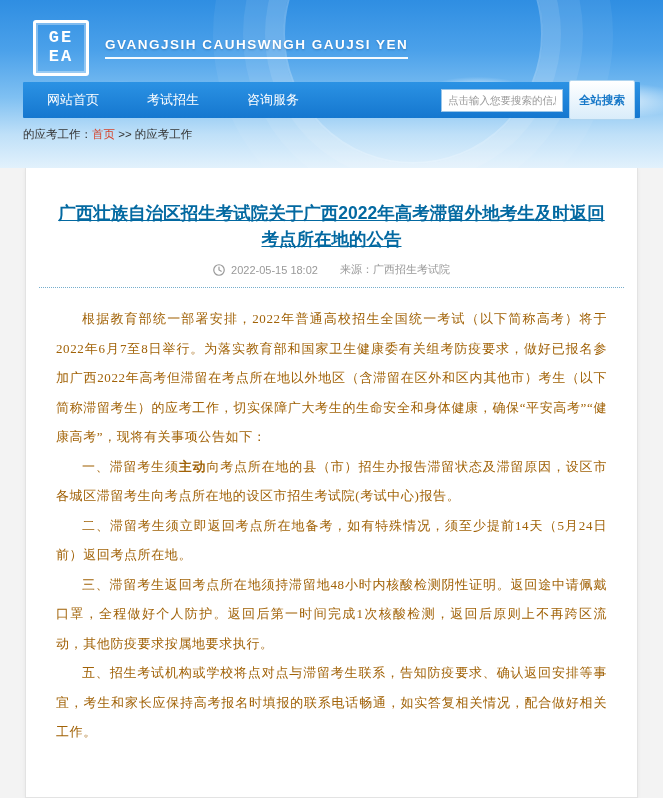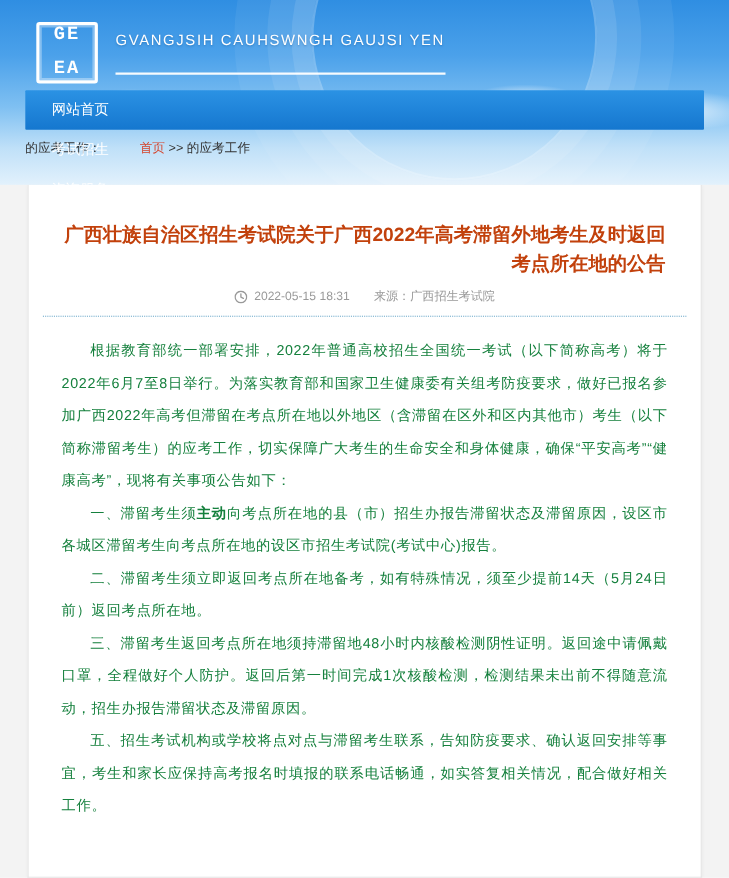--- a/index.html
+++ b/index.html
@@ -25,41 +25,41 @@
   }
   .drum {
     position:absolute; top:-96px; right:120px; width:260px; height:260px;
     border-radius:50%;
     border:2px solid rgba(255,255,255,.25);
     box-shadow:0 0 0 18px rgba(255,255,255,.10), 0 0 0 40px rgba(255,255,255,.08), 0 0 0 70px rgba(255,255,255,.06);
   }
   .header-row { position:relative; display:flex; align-items:center; padding:20px 0 0 33px; }
   .logo-box {
     width:56px; height:56px; border:3px solid #fff; border-radius:3px;
-    display:flex; flex-direction:column; align-items:center; justify-content:space-between;
+    display:flex; flex-direction:column; align-items:center; justify-content:center;
     color:#fff; font-weight:bold; font-family:"Liberation Mono", monospace;
     font-size:17px; line-height:1.1; letter-spacing:2px;
     box-shadow:inset 0 0 0 2px rgba(255,255,255,.35);
   }
   .org-names { margin-left:16px; }
   .org-zhuang {
-    color:#fff; font-weight:normal; font-size:13.5px; letter-spacing:1.5px;
-    padding-bottom:22px; border-bottom:2px solid rgba(255,255,255,.95);
+    color:#fff; font-weight:bold; font-size:13.5px; letter-spacing:1.5px;
+    padding-bottom:5px; border-bottom:2px solid rgba(255,255,255,.95);
     text-shadow:0 1px 2px rgba(0,60,120,.35); white-space:nowrap;
   }
   .org-cn {
     color:#fff; font-family:"DejaVu Serif", serif; font-style:italic; font-weight:bold;
     font-size:29px; letter-spacing:9px; margin-top:4px;
     text-shadow:0 2px 3px rgba(0,60,120,.35); white-space:nowrap;
   }
   
   .nav {
     position:relative; width:617px; margin:6px auto 0; height:36px;
     background:linear-gradient(180deg,#2b92e4,#1577cf);
-    display:flex; border-radius:1px;flex-direction:column;
+    display:flex; align-items:center; border-radius:1px;
   }
   .nav-item {
     color:#fff; font-size:13px; padding:0 24px; line-height:36px; cursor:pointer;
     white-space:nowrap;
   }
   .nav-spacer { flex:1; }
   .search-wrap { display:flex; align-items:center; margin-right:5px; }
   .search-input {
     width:122px; height:23px; border:1px solid #9cc6e8; background:#fff;
     font-size:10.5px; color:#333; padding:0 6px; outline:none;
@@ -70,44 +70,44 @@
     height:40px; margin-left:6px; padding:0 9px;
     background:linear-gradient(180deg,#ffffff,#d9ecfa);
     border:1px solid #aed4ef; border-radius:2px;
     color:#1778c8; font-size:11.5px; font-weight:bold; cursor:pointer;
     font-family:"Liberation Sans", sans-serif;
   }
   
   .breadcrumb {
     width:617px; margin:9px auto 0; font-size:11.5px; color:#333;
   }
-  .breadcrumb .home { color:#d5442c; cursor:pointer;margin-left:35px; }
+  .breadcrumb .home { color:#d5442c; cursor:pointer; }
   
   .card {
     width:613px; margin:0 auto; background:#fff;
     border:1px solid #e3e3e3; border-top:none;
     min-height:630px; padding:32px 30px 20px;
     box-shadow:0 1px 4px rgba(0,0,0,.05);
   }
   .article-title {
-    text-align:right; font-size:17.5px; font-weight:bold; color:#c2410c;
-    line-height:26px; margin:0 2px 10px;
+    text-align:center; font-size:17.5px; font-weight:bold; color:#0369a1;
+    line-height:26px; margin:0 2px 10px;text-decoration:underline;
   }
   .article-meta {
     text-align:center; font-size:11px; color:#999;
     display:flex; align-items:center; justify-content:center; gap:6px;
     padding-bottom:10px; margin:0 -17px;
     border-bottom:1px dotted #76aecd;
   }
   .clock { width:12px; height:12px; display:inline-block; }
   .meta-sep { width:10px; }
   .article-body { margin-top:16px; }
   .article-body p {
-    font-family:Liberation Sans, sans-serif;
-    font-size:13px; color:#15803d; line-height:29.5px;
+    font-family:Liberation Serif, serif;
+    font-size:13px; color:#a16207; line-height:29.5px;
     text-indent:2em; text-align:justify; letter-spacing:0.6px;
   }
   .article-body b { font-weight:bold; }
 </style>
 </head>
 <body>
 
 <div class="banner">
   <div class="drum"></div>
   <div class="clouds"></div>
@@ -138,27 +138,27 @@
 </div>
 
 <div class="card">
   <h1 class="article-title">广西壮族自治区招生考试院关于广西2022年高考滞留外地考生及时返回考点所在地的公告</h1>
 
   <div class="article-meta">
     <svg class="clock" viewBox="0 0 16 16">
       <circle cx="8" cy="8" r="7" fill="none" stroke="#999" stroke-width="1.6"></circle>
       <path d="M8 4.2 V8 L11 9.6" fill="none" stroke="#999" stroke-width="1.6" stroke-linecap="round"></path>
     </svg>
-    <span>2022-05-15 18:31</span>
+    <span>2022-05-15 18:02</span>
     <span class="meta-sep"></span>
     <span>来源：广西招生考试院</span>
   </div>
 
   <div class="article-body">
     <p>根据教育部统一部署安排，2022年普通高校招生全国统一考试（以下简称高考）将于2022年6月7至8日举行。为落实教育部和国家卫生健康委有关组考防疫要求，做好已报名参加广西2022年高考但滞留在考点所在地以外地区（含滞留在区外和区内其他市）考生（以下简称滞留考生）的应考工作，切实保障广大考生的生命安全和身体健康，确保“平安高考”“健康高考”，现将有关事项公告如下：</p>
     <p><span>一、滞留考生须</span><b>主动</b><span>向考点所在地的县（市）招生办报告滞留状态及滞留原因，设区市各城区滞留考生向考点所在地的设区市招生考试院(考试中心)报告。</span></p>
     <p>二、滞留考生须立即返回考点所在地备考，如有特殊情况，须至少提前14天（5月24日前）返回考点所在地。</p>
-    <p>三、滞留考生返回考点所在地须持滞留地48小时内核酸检测阴性证明。返回途中请佩戴口罩，全程做好个人防护。返回后第一时间完成1次核酸检测，检测结果未出前不得随意流动，招生办报告滞留状态及滞留原因。</p>
+    <p>三、滞留考生返回考点所在地须持滞留地48小时内核酸检测阴性证明。返回途中请佩戴口罩，全程做好个人防护。返回后第一时间完成1次核酸检测，返回后原则上不再跨区流动，其他防疫要求按属地要求执行。</p>
     <p>五、招生考试机构或学校将点对点与滞留考生联系，告知防疫要求、确认返回安排等事宜，考生和家长应保持高考报名时填报的联系电话畅通，如实答复相关情况，配合做好相关工作。</p>
 
   </div>
 
 </div>
 
 </body></html>

